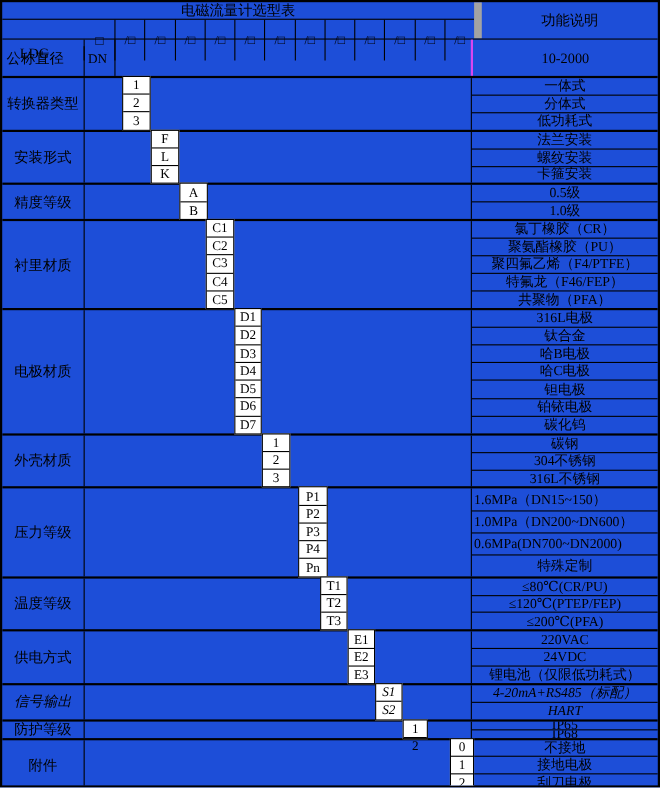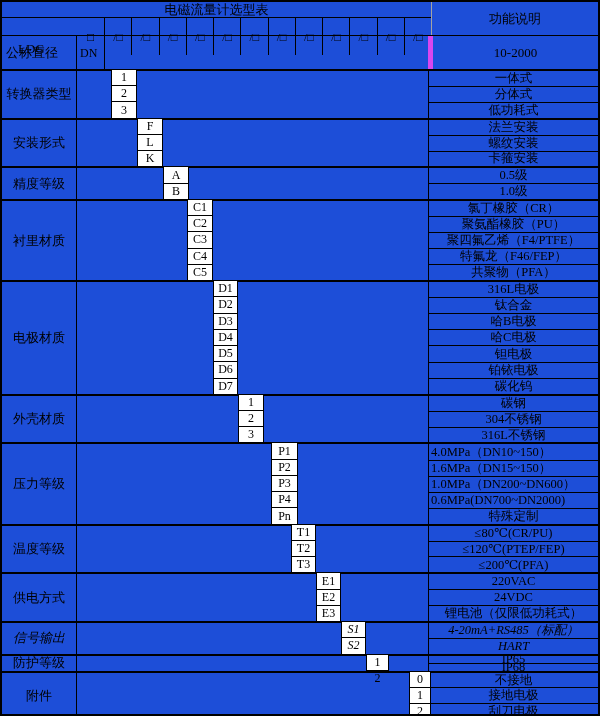--- a/index.html
+++ b/index.html
@@ -17,28 +17,28 @@
   
   .hdr { display:flex; height:33px; flex:0 0 auto; }
   .hdr-left { width:429px; display:flex; flex-direction:column; }
   .hdr-title { height:16px; border-bottom:1px solid #000; text-align:center; font-size:13px; line-height:15px; }
   .hdr-row2 { flex:1; display:flex; }
   .ldg { width:75px; justify-content:flex-start; padding-left:16px; border-right:1px solid #000;margin-top:24px; }
   .boxcell { width:28px; border-right:1px solid #000; font-size:12px; }
   .slashes { flex:1; display:flex; }
   .slash { flex:1; border-right:1px solid #000; display:flex; align-items:center; justify-content:center; font-size:11px; }
   .slash:last-child { border-right:none; }
-  .hdr-right { flex:1; border-left:1px solid #a3a3a3; display:flex; align-items:center; justify-content:center; font-size:13px; }
+  .hdr-right { flex:1; border-left:7px solid #a3a3a3; display:flex; align-items:center; justify-content:center; font-size:13px; }
 
   
   .dnrow { display:flex; height:34px; border-top:1px solid #000; flex:0 0 auto; }
   .dlabel { width:75px; justify-content:flex-start; padding-left:4px; border-right:1px solid #000; }
   .dcode { width:28px; justify-content:flex-start; padding-left:3px; border-right:1px solid #000; font-size:12px; }
   .dspacer { flex:1; }
-  .dfunc { width:170px; border-left:5px solid #d946ef; }
+  .dfunc { width:170px; border-left:2px solid #d946ef; }
 
   
   .group { display:flex; border-top:2px solid #000; flex:0 0 auto; }
   .glabel { width:75px; border-right:1px solid #000; display:flex; align-items:center; justify-content:center; font-size:13px; white-space:nowrap; }
   .gmid { flex:1; position:relative; }
   .gcodes { position:absolute; top:-2px; bottom:-1px; border:1px solid #000; background:#fff; display:flex; flex-direction:column; }
   .gcode { flex:1; border-top:1px solid #000; display:flex; align-items:center; justify-content:center; font-size:12px; }
   .gcode:first-child { border-top:none; }
   .gfuncs { width:170px; border-left:1px solid #000; display:flex; flex-direction:column; }
   .gfunc { flex:1; border-top:1px solid #000; display:flex; align-items:center; justify-content:center; font-size:12.5px; white-space:nowrap; overflow:hidden; }
@@ -187,21 +187,20 @@
         <div class="gmid">
           <div class="gcodes" style="left: 194px; width: 27px;">
             <div class="gcode">P1</div>
             <div class="gcode">P2</div>
             <div class="gcode">P3</div>
             <div class="gcode">P4</div>
             <div class="gcode">Pn</div>
           </div>
         </div>
         <div class="gfuncs">
-          <div class="gfunc left">4.0MPa（DN10~150）</div>
           <div class="gfunc left">1.6MPa（DN15~150）</div>
           <div class="gfunc left">1.0MPa（DN200~DN600）</div>
           <div class="gfunc left">0.6MPa(DN700~DN2000)</div>
           <div class="gfunc">特殊定制</div>
         </div>
       </div>
       <div class="group" style="height: 48.72px;">
         <div class="glabel">温度等级</div>
         <div class="gmid">
           <div class="gcodes" style="left: 214px; width: 25px;">

